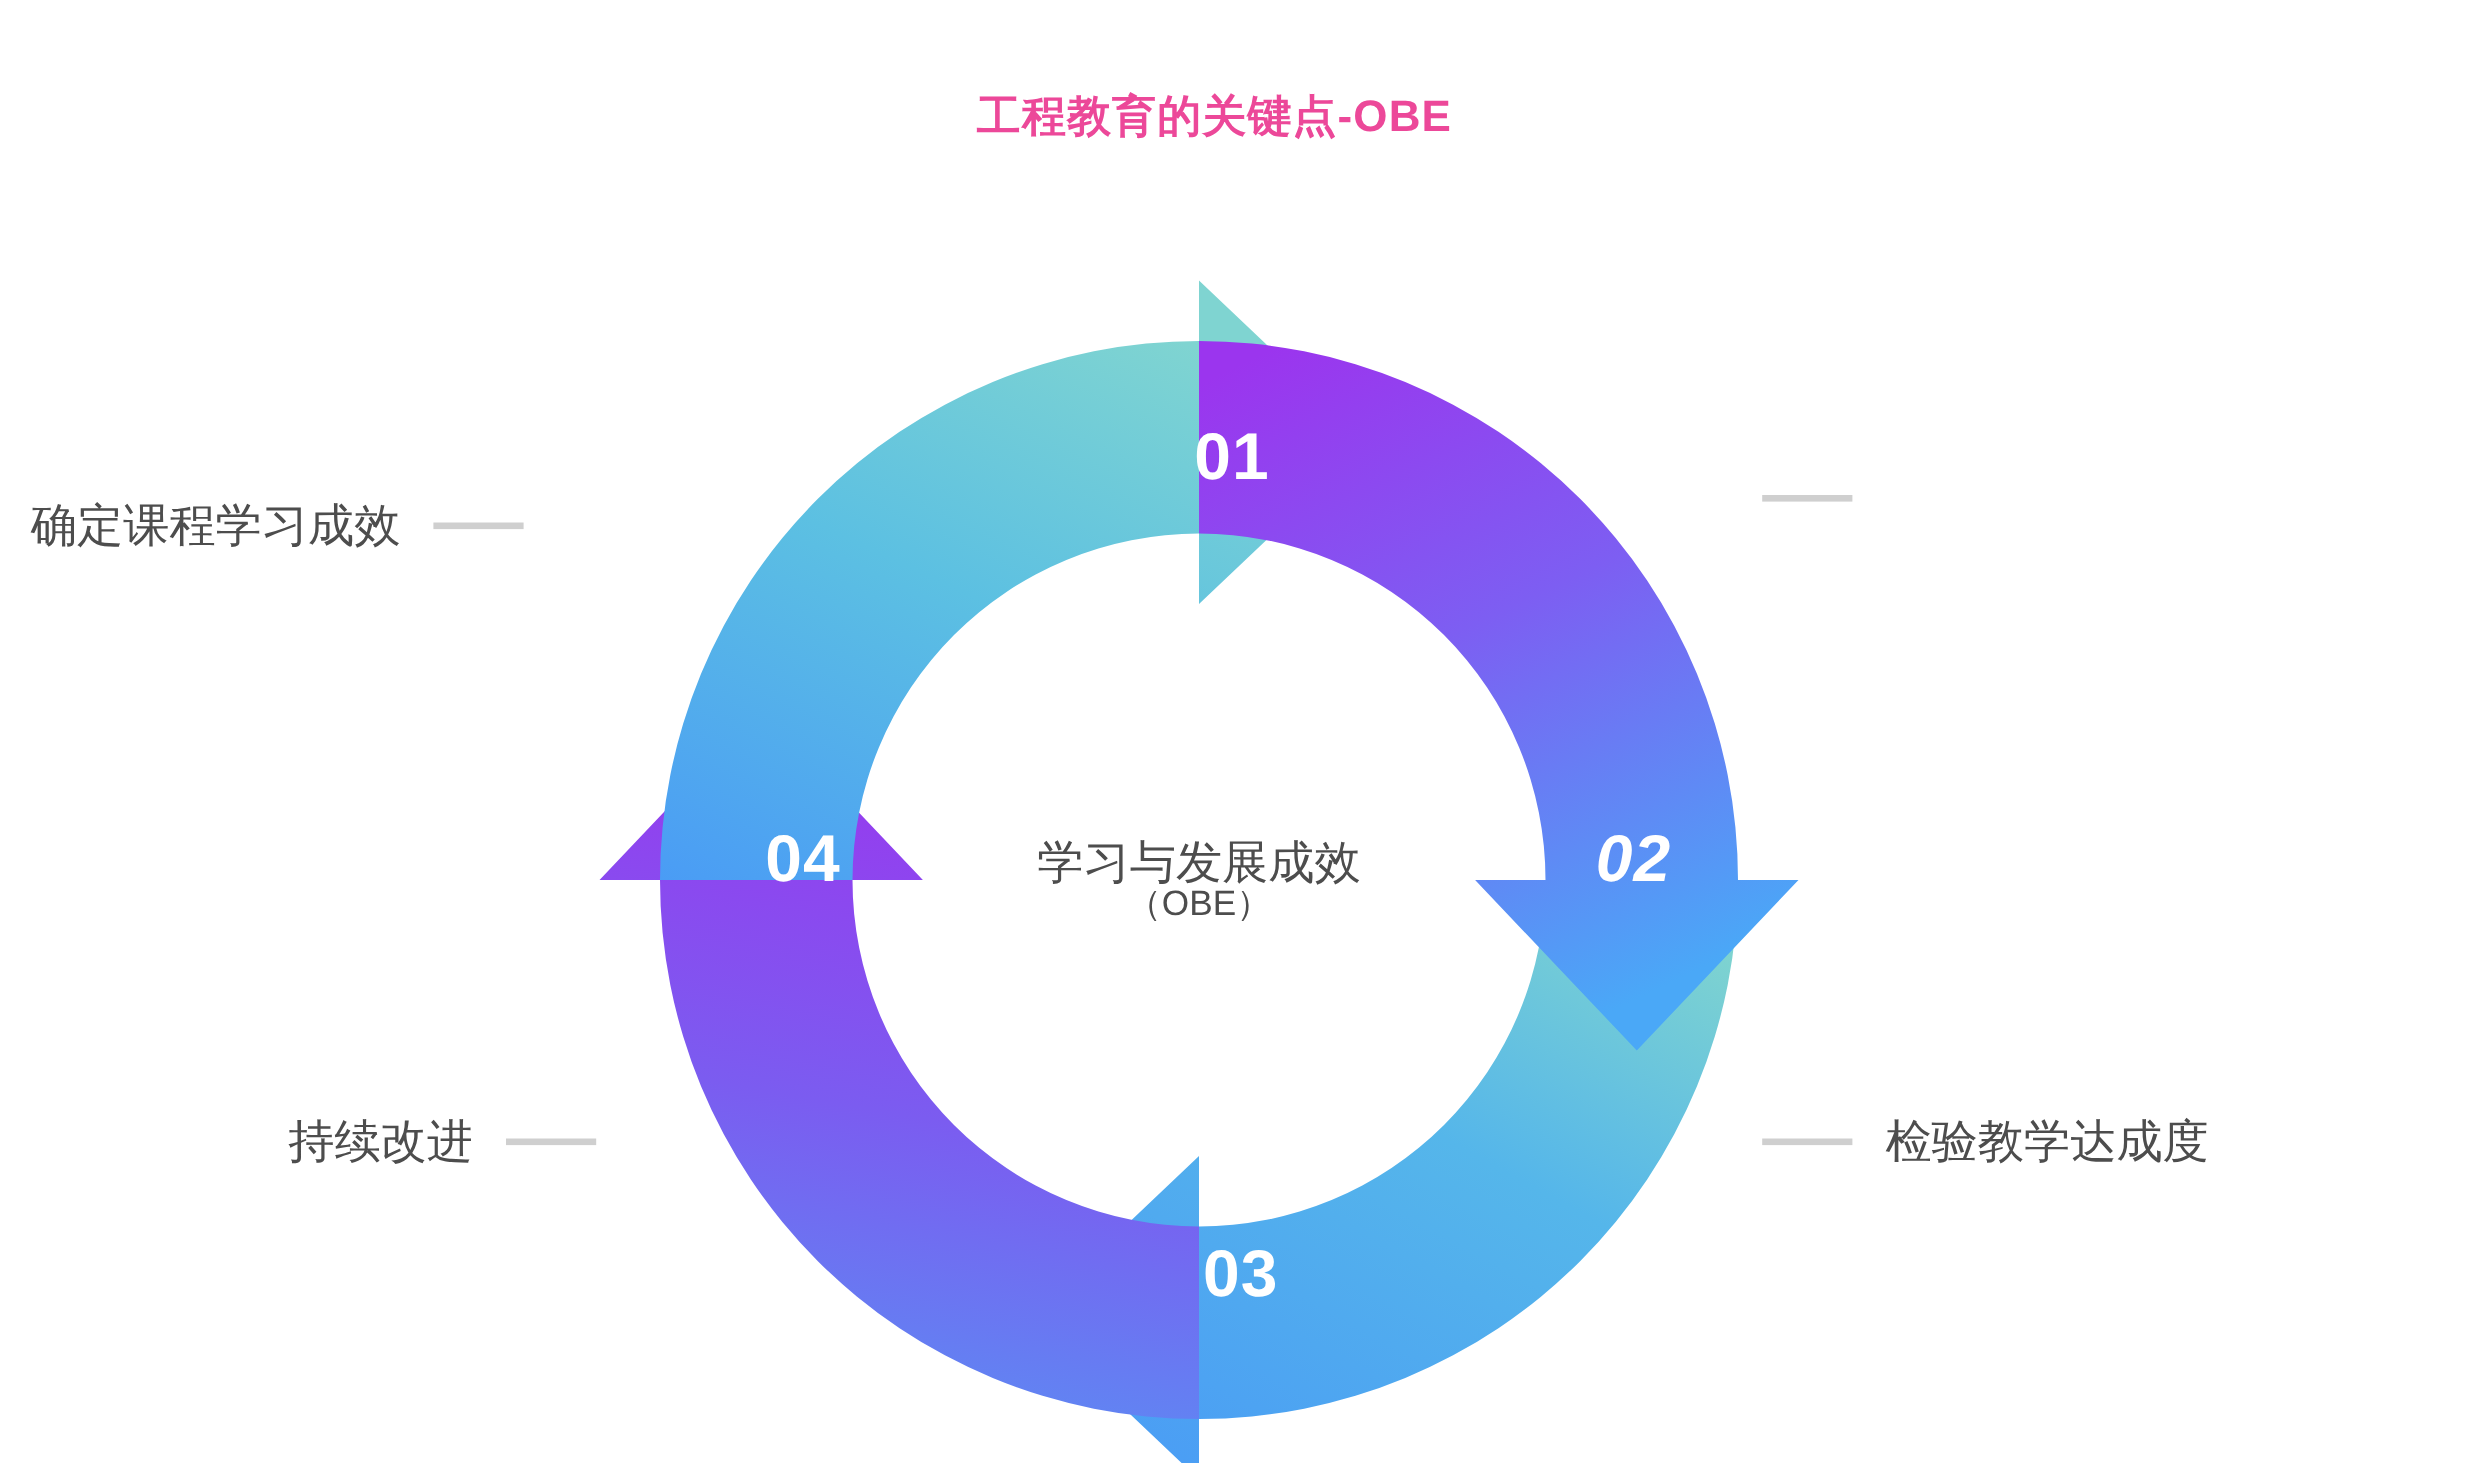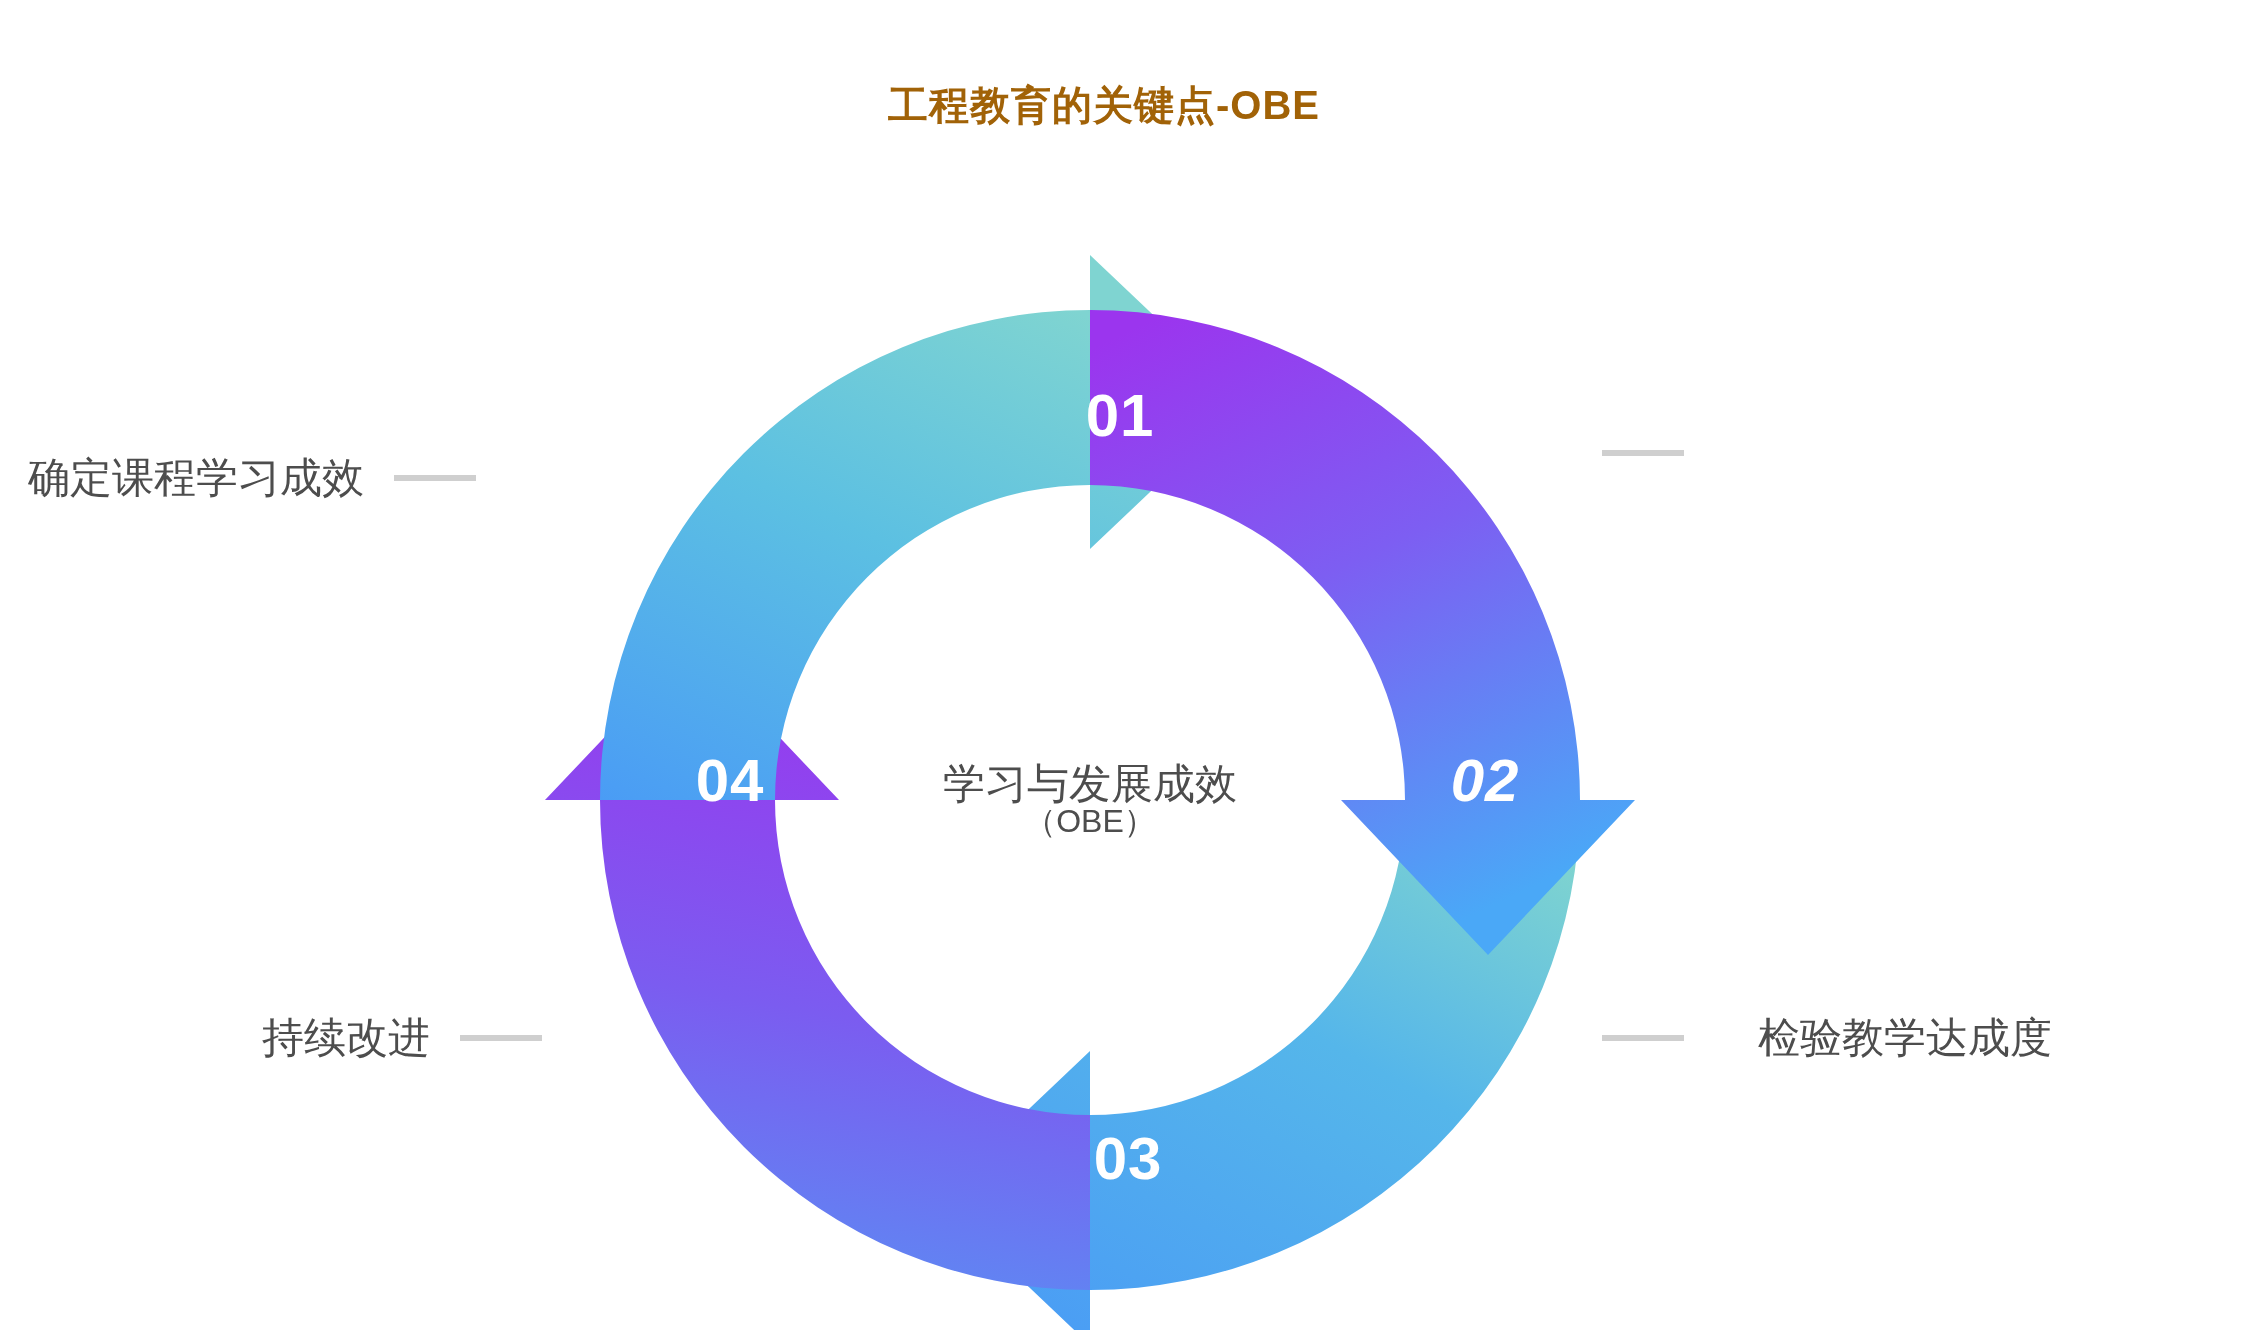--- a/index.html
+++ b/index.html
@@ -8,21 +8,21 @@
     background:#ffffff;
     font-family:"Liberation Sans","DejaVu Sans",sans-serif;
     overflow:hidden;
     position:relative;
   }
   #stage{position:absolute;left:0;top:0;width:2248px;height:1330px;}
 
   #title{
     position:absolute;left:0;top:78px;width:2208px;
     text-align:center;
-    font-size:40px;font-weight:bold;color:#a16207;
+    font-size:40px;font-weight:bold;color:#ec4899;
     letter-spacing:1px;
   }
 
   .ring-svg{position:absolute;left:0;top:0;width:2248px;height:1330px;}
 
   .num{
     position:absolute;
     font-size:60px;font-weight:bold;color:#ffffff;
     letter-spacing:1px;
     transform:translate(-50%,-50%);
@@ -151,21 +151,21 @@
 
   <div class="lbl left" style="left:28px;top:450px;">
     <span class="txt">确定课程学习成效</span>
     <span class="dash gap-r"></span>
   </div>
 
   <div class="lbl" style="left:1602px;top:450px;">
     <span class="dash gap-l"></span>
   </div>
 
-  <div class="lbl" style="left:1602px;top:1010px;gap:44px;">
+  <div class="lbl" style="left:1602px;top:1010px;">
     <span class="dash gap-l"></span>
     <span class="txt">检验教学达成度</span>
   </div>
 
   <div class="lbl left" style="left:262px;top:1010px;">
     <span class="txt">持续改进</span>
     <span class="dash gap-r"></span>
   </div>
 
 </div>

